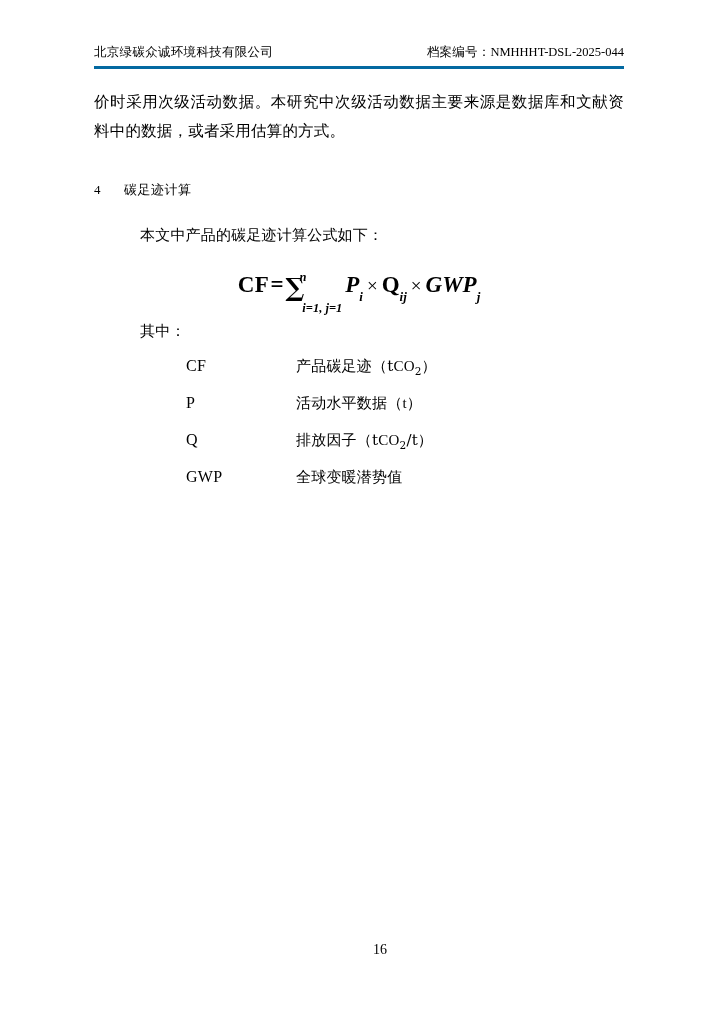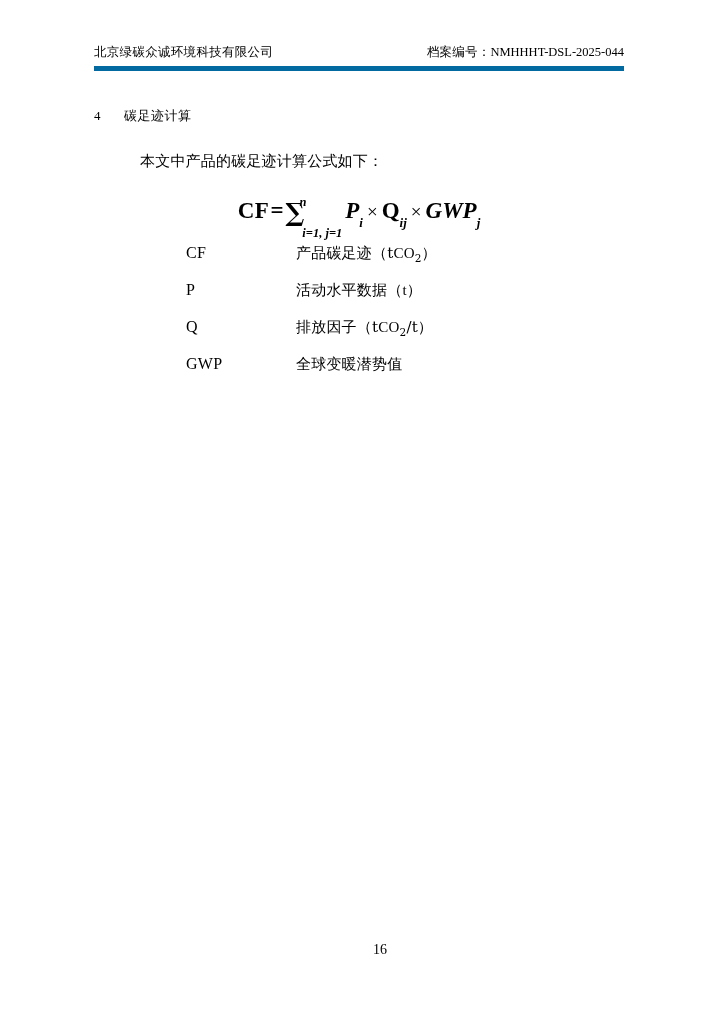--- a/index.html
+++ b/index.html
@@ -23,21 +23,21 @@
     position: absolute;
     left: 94px;
     top: 44px;
     width: 530px;
   }
   
   .page-header {
     display: flex;
     justify-content: space-between;
     align-items: baseline;
-    border-bottom: 5px solid #0369a1;
+    border-bottom: 3px solid #0369a1;
     padding-bottom: 5px;
     font-size: 12.5px;
   }
   .header-left {
     font-family: "DejaVu Serif", serif;
     letter-spacing: 0.3px;
   }
   .header-right {
     font-family: "DejaVu Serif", serif;
     letter-spacing: 0.2px;
@@ -185,31 +185,33 @@
 
   <div class="content">
 
     <div class="page-header">
       <div class="header-left">北京绿碳众诚环境科技有限公司</div>
       <div class="header-right">
         <span>档案编号：</span><span class="code">NMHHHT-DSL-2025-044</span>
       </div>
     </div>
 
+    <p class="body-para">价时采用次级活动数据。本研究中次级活动数据主要来源是数据库和文献资料中的数据，或者采用估算的方式。</p>
 
     <h2 class="section-heading">
       <span class="num">4</span><span>碳足迹计算</span>
     </h2>
 
     <p class="indent-para">本文中产品的碳足迹计算公式如下：</p>
 
     <div class="formula">
       <span class="var-up cf">CF</span><span class="eq">=</span><span class="sum-wrap"><span class="sum-sign">∑</span><span class="sum-sup">n</span><span class="sum-sub">i=1, j=1</span></span><span class="var">P</span><span class="sub">i</span><span class="times">×</span><span class="var-up">Q</span><span class="sub">ij</span><span class="times">×</span><span class="var">GWP</span><span class="sub">j</span>
     </div>
 
+    <p class="where">其中：</p>
 
     <div class="defs">
 
       <div class="def-row">
         <div class="def-sym">CF</div>
         <div class="def-desc"><span>产品碳足迹（t</span><span class="unit-latin">CO</span><sub>2</sub><span>）</span></div>
       </div>
 
       <div class="def-row">
         <div class="def-sym">P</div>

